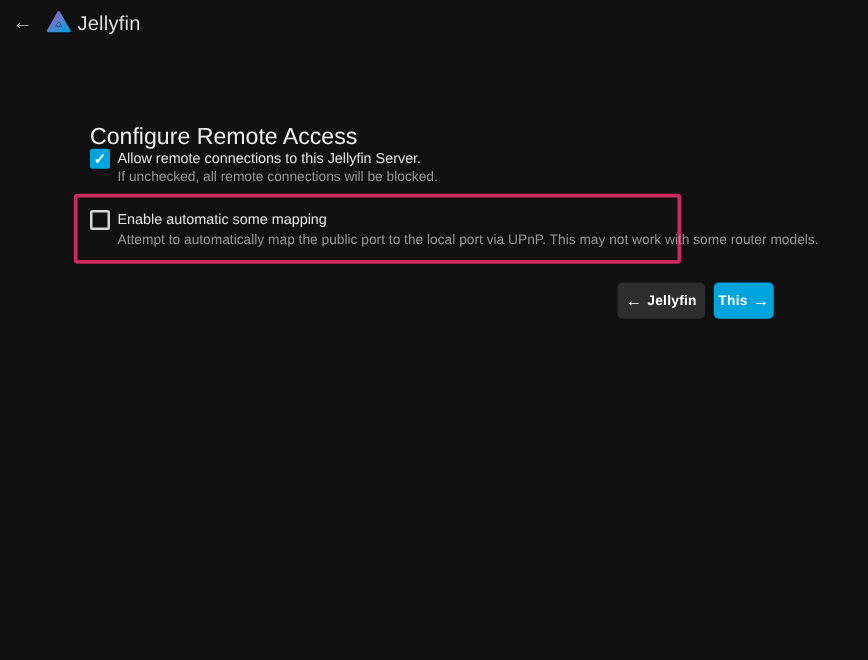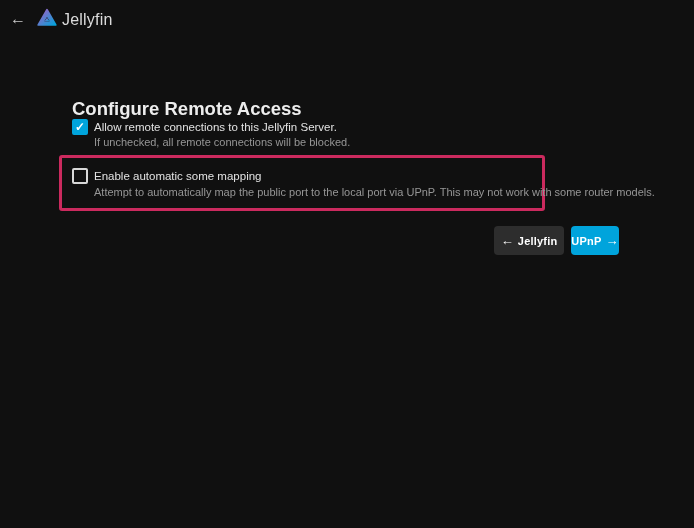--- a/index.html
+++ b/index.html
@@ -19,21 +19,21 @@
     color:#c9c9c9;font-size:16px;cursor:pointer;background:none;border:none;
   }
   .logo{position:absolute;left:36px;top:7px;width:22px;height:22px;display:block;}
   .app-name{
     position:absolute;left:62px;top:11px;
     font-size:16px;color:#dcdcdc;letter-spacing:.2px;
   }
   
   .page-title{
     position:absolute;left:72px;top:86px;
-    font-size:18.5px;font-weight:700;color:#ededed;
+    font-size:18.5px;font-weight:400;color:#ededed;
   }
   
   .opt-checkbox{
     position:absolute;width:16px;height:16px;border-radius:2px;
     border:2px solid #d8d8d8;background:transparent;box-sizing:border-box;
     display:flex;align-items:center;justify-content:center;cursor:pointer;
   }
   .opt-checkbox .check{display:none;color:#fff;font-size:12px;font-weight:bold;line-height:1;}
   .opt-checkbox.checked{background:#00a4dc;border-color:#00a4dc;}
   .opt-checkbox.checked .check{display:block;}
@@ -100,15 +100,15 @@
   
 </span>
 <label id="lbl2" class="opt-label">Enable automatic some mapping</label>
 <div id="desc2" class="opt-desc">Attempt to automatically map the public port to the local port via UPnP. This may not work with some router models.</div>
 
 <button class="btn btn-previous">
   <span class="arrow">←</span>
   <span>Jellyfin</span>
 </button>
 <button class="btn btn-next">
-  <span>UPnP</span>
+  <span>This</span>
   <span class="arrow">→</span>
 </button>
 
 </body></html>

